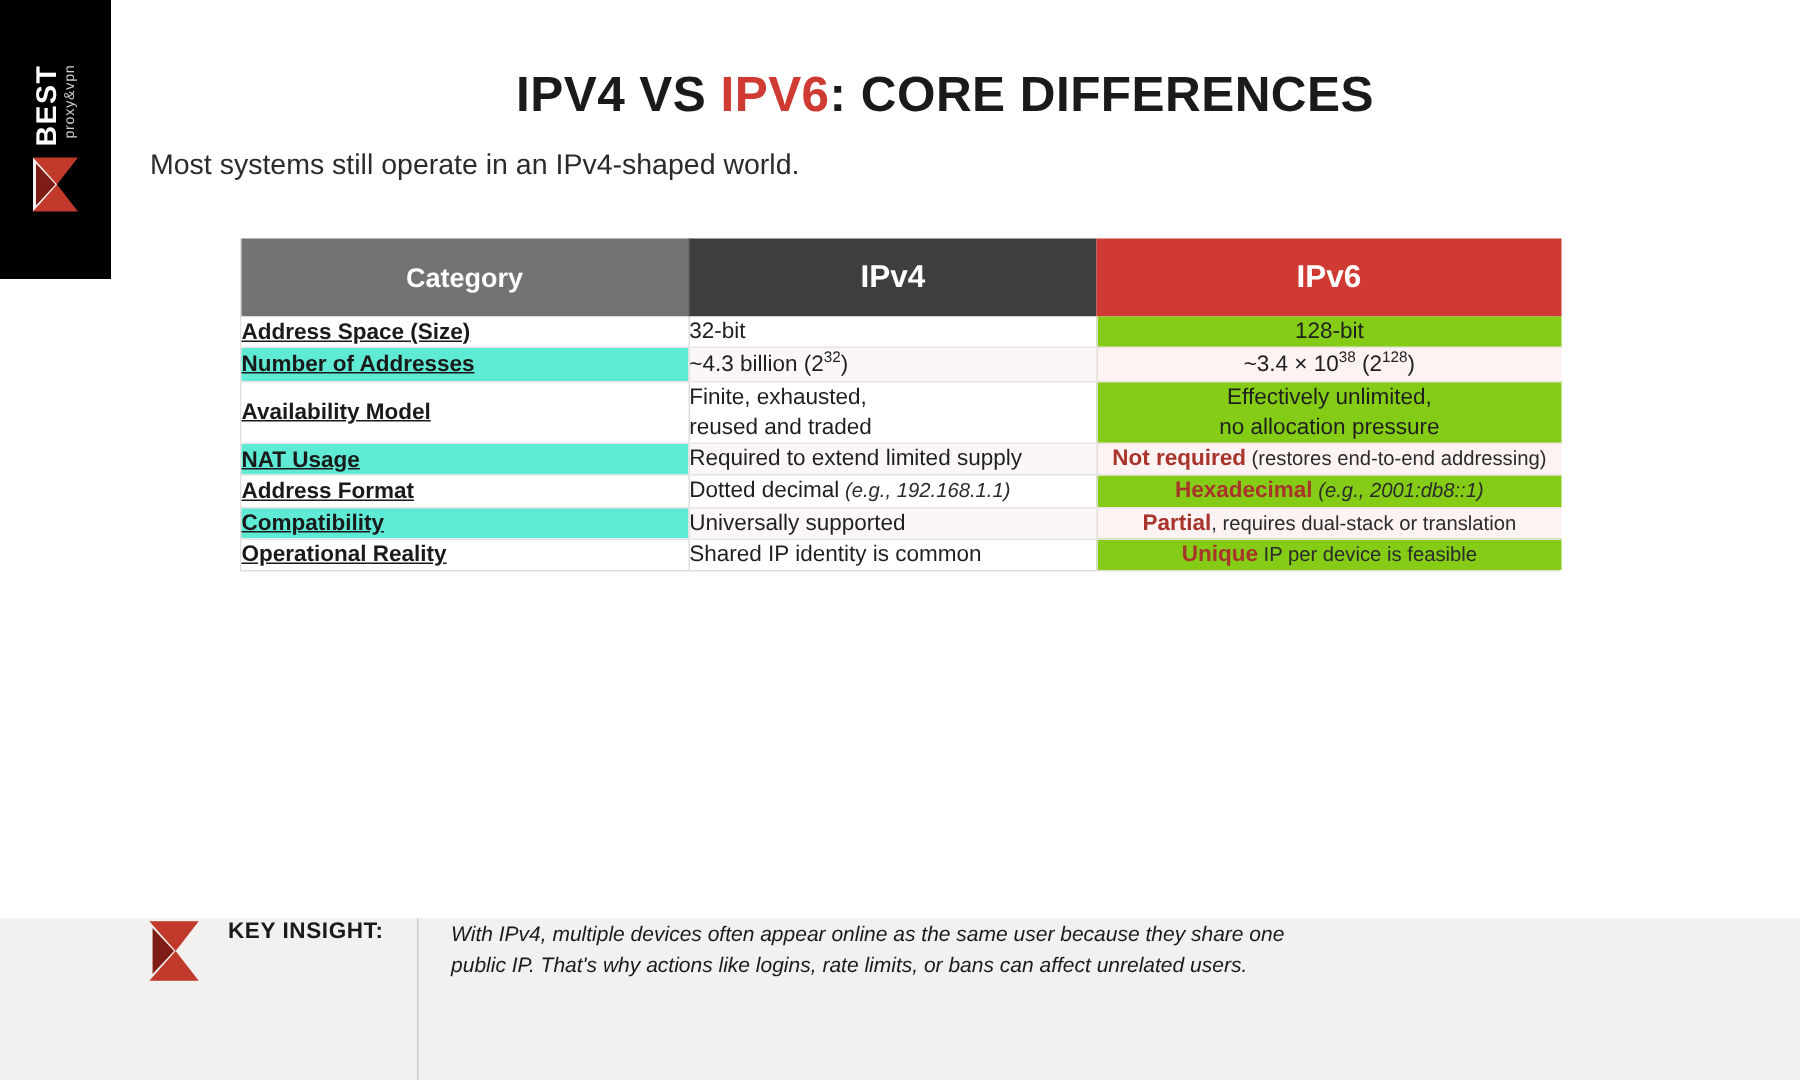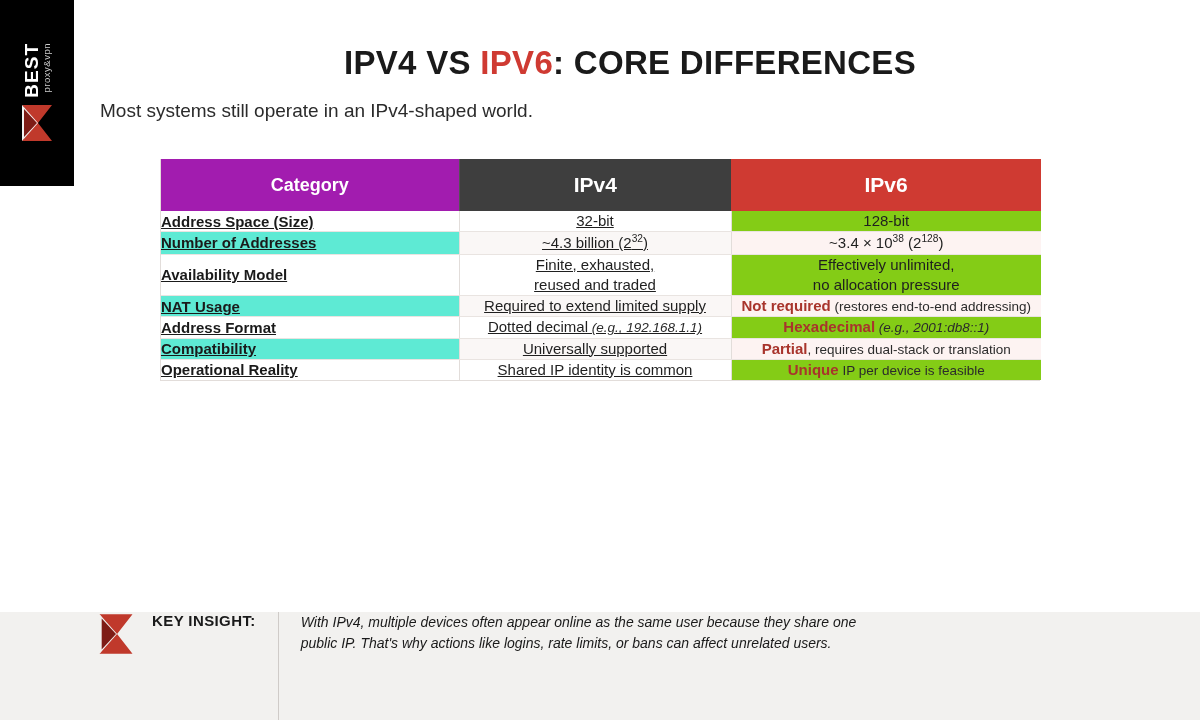--- a/index.html
+++ b/index.html
@@ -100,42 +100,41 @@
   .col-v4  { width: 272px; }
   .col-v6  { width: 310px; }
 
   .hdr-cat, .hdr-v4, .hdr-v6 {
     height: 52px;
     text-align: center;
     color: #ffffff;
     font-size: 18px;
     font-weight: bold;
   }
-  .hdr-cat { background: #a21caf; }
+  .hdr-cat { background: #737373; }
   .hdr-v4  { background: #3e3e3e; font-size: 21px; border-left: 1px solid #545454; }
   .hdr-v6  { background: #cf3a32; font-size: 21px; }
 
   td.cat {
     padding: 11px 0 11px 19px;
     font-size: 15px;
     color: #1a1a1a;
     font-weight: bold;
     border-right: 1px solid #e2ddda;
     border-bottom: 1px solid #e9e4e1;
     text-decoration: underline;
   }
   td.v4 {
-    text-align: center;
+    text-align: left;
     padding: 11px 10px;
     font-size: 15px;
     color: #1f1f1f;
     border-right: 1px solid #e2ddda;
     border-bottom: 1px solid #e9e4e1;
     line-height: 1.35;
-    text-decoration: underline;
   }
   td.v6 {
     text-align: center;
     padding: 11px 10px;
     font-size: 15px;
     color: #1f1f1f;
     border-bottom: 1px solid #e9e4e1;
     line-height: 1.35;
   }
   tr.band td.cat { background: #5eead4; }

